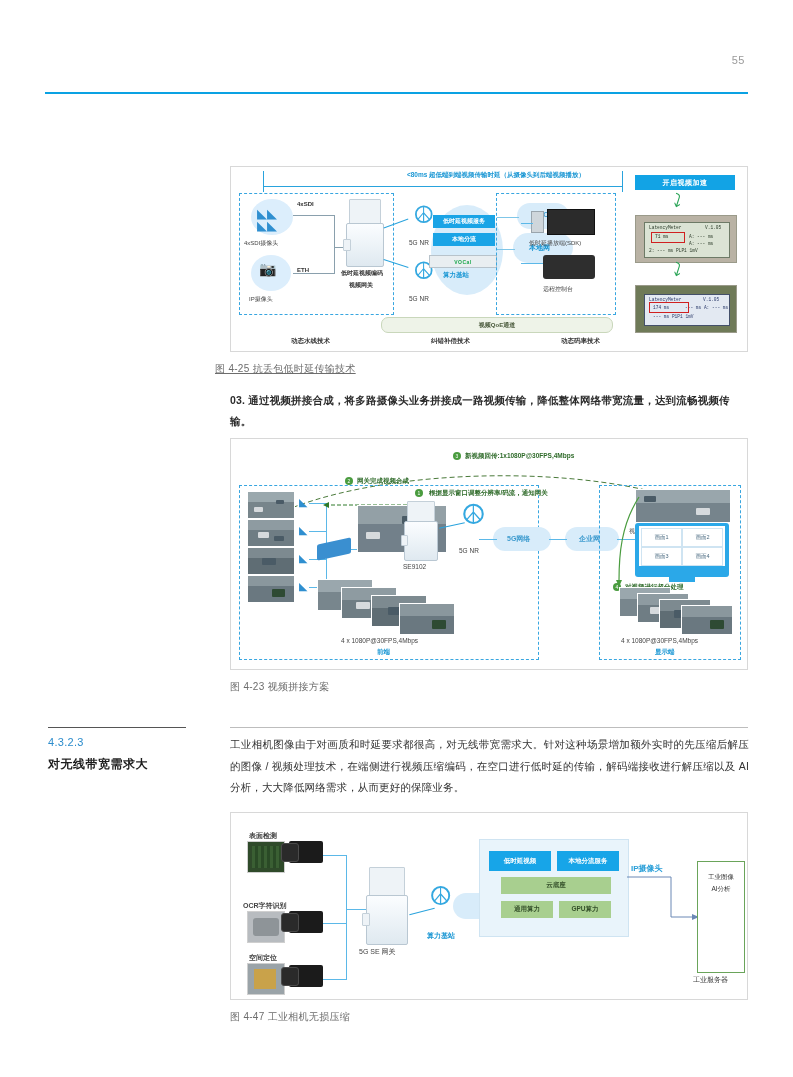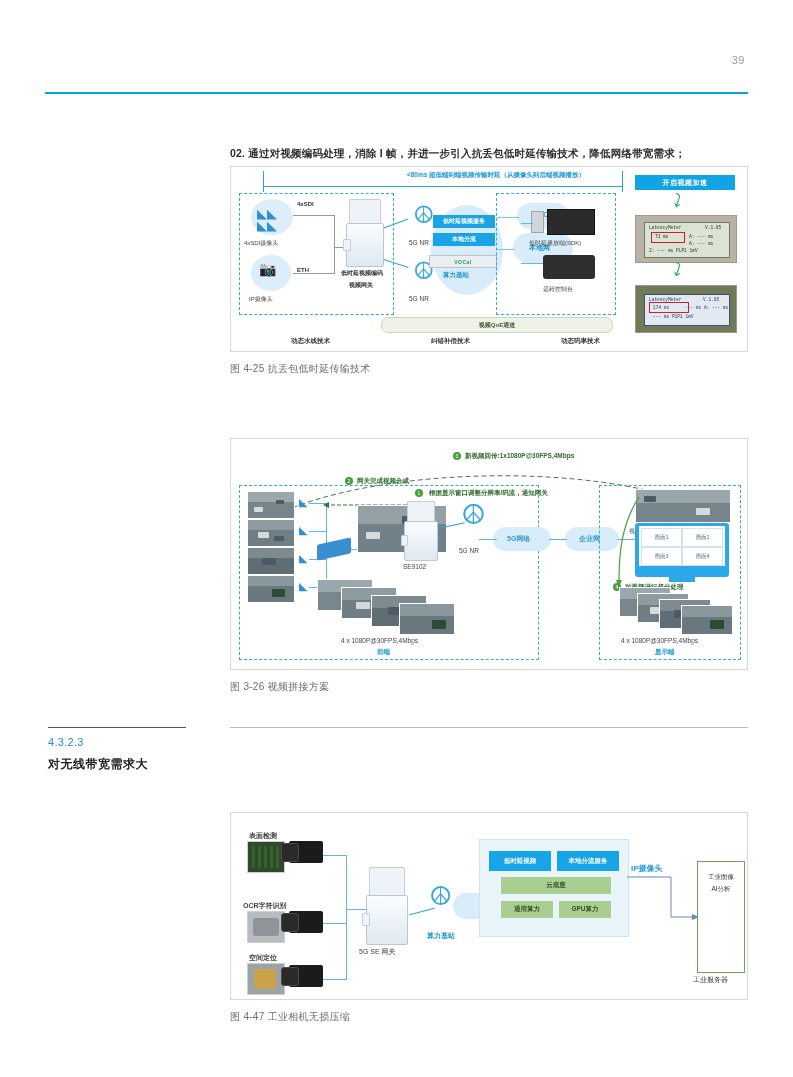--- a/index.html
+++ b/index.html
@@ -141,24 +141,23 @@
   .srv-box{position:absolute;border:1px solid #6aa45a;background:#fff;}
   .srv-txt{
     position:absolute;font-size:6.5px;color:#333;text-align:center;line-height:1.5;width:100%;
   }
 </style>
 </head>
 <body>
 
 <div class="page">
 
-  <div class="page-num">39</div>
+  <div class="page-num">55</div>
   <div class="header-rule"></div>
 
-  <div class="bold-para" style="left:230px;top:143px;width:520px;">02. 通过对视频编码处理，消除 I 帧，并进一步引入抗丢包低时延传输技术，降低网络带宽需求；</div>
 
   <div class="fig-box" style="left:230px;top:166px;width:518px;height:186px;">
     <div class="d1" style="left:0;top:0;">
 
       <div class="tick-top-l"></div>
       <div class="tick-top-r"></div>
       <div class="lat-label">&lt;80ms 超低端到端视频传输时延（从摄像头到后端视频播放）</div>
       <div class="lat-arrow"></div>
       <div class="lat-tick-l"></div>
       <div class="lat-tick-r"></div>
@@ -248,22 +247,23 @@
           <div class="lcd-row" style="left:8px;top:10px;color:#2a3a6a;">174 ms</div>
           <div class="lcd-row" style="left:40px;top:10px;color:#2a3a6a;">--- ms  A: --- ms</div>
           <div class="lcd-row" style="left:8px;top:19px;color:#2a3a6a;">--- ms  P1P1     1mV</div>
           <div class="lcd-mark" style="left:4px;top:7px;width:38px;height:9px;"></div>
         </div>
       </div>
 
     </div>
   </div>
 
-  <div class="caption" style="left:230px;top:362px;">图 4-25 抗丢包低时延传输技术</div>
-
+  <div class="caption" style="left:215px;top:362px;text-decoration:underline;">图 4-25 抗丢包低时延传输技术</div>
+
+  <div class="bold-para" style="left:230px;top:390px;width:520px;">03. 通过视频拼接合成，将多路摄像头业务拼接成一路视频传输，降低整体网络带宽流量，达到流畅视频传输。</div>
 
   <div class="fig-box" style="left:230px;top:438px;width:518px;height:232px;">
     <div class="d2" style="left:0;top:0;">
 
       <div class="numbadge" style="left:222px;top:13px;">3</div>
       <div class="lbl-b" style="left:234px;top:13px;font-size:6.5px;color:#2f6b2a;">新视频回传:1x1080P@30FPS,4Mbps</div>
       <svg style="position:absolute;left:30px;top:20px;width:470px;height:60px;">
         <path d="M10,58 C110,8 330,2 440,48" stroke="#4a7a3a" stroke-width="1" fill="none" stroke-dasharray="5,3"></path>
       </svg>
 
@@ -410,26 +410,27 @@
         <div class="sky" style="background:#8a979d;"></div>
           <div class="road" style="background:#6a7880;"></div>
         <div class="car2" style="left:28px;top:14px;width:14px;height:9px;background:#2e4a33;"></div>
       </div>
       <div class="lbl" style="left:390px;top:198px;font-size:6.5px;">4 x 1080P@30FPS,4Mbps</div>
       <div class="lbl-blue" style="left:424px;top:209px;font-size:6.5px;">显示端</div>
 
     </div>
   </div>
 
-  <div class="caption" style="left:230px;top:680px;">图 3-26 视频拼接方案</div>
+  <div class="caption" style="left:230px;top:680px;">图 4-23 视频拼接方案</div>
 
   <div class="sec-rule-left"></div>
   <div class="sec-rule-right"></div>
   <div class="sec-num">4.3.2.3</div>
   <div class="sec-title">对无线带宽需求大</div>
+  <div class="sec-body">工业相机图像由于对画质和时延要求都很高，对无线带宽需求大。针对这种场景增加额外实时的先压缩后解压的图像 / 视频处理技术，在端侧进行视频压缩编码，在空口进行低时延的传输，解码端接收进行解压缩以及 AI 分析，大大降低网络需求，从而更好的保障业务。</div>
 
   <div class="fig-box" style="left:230px;top:812px;width:518px;height:188px;">
     <div class="d3" style="left:0;top:0;">
 
       <div class="lbl" style="left:18px;top:18px;font-size:7px;font-weight:bold;">表面检测</div>
       <div class="camphoto" style="left:16px;top:28px;width:36px;height:30px;background:#2f4a2a;">
         <div style="position:absolute;left:4px;top:4px;width:28px;height:22px;background:repeating-linear-gradient(90deg,#3a5f33 0 3px,#2a4a26 3px 6px);"></div>
       </div>
       <div class="camind" style="left:58px;top:28px;width:34px;height:22px;"></div>
       <div class="camlens" style="left:50px;top:30px;width:16px;height:17px;border-radius:3px;"></div>

